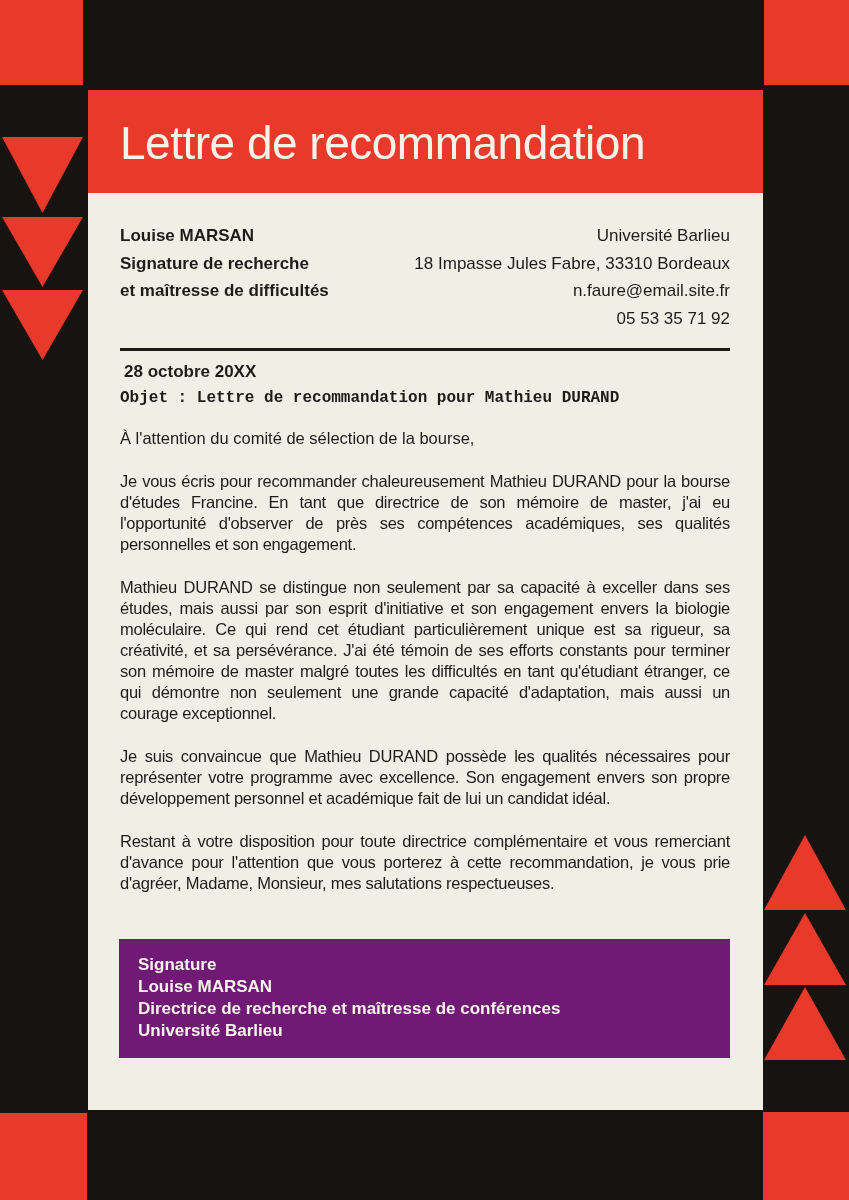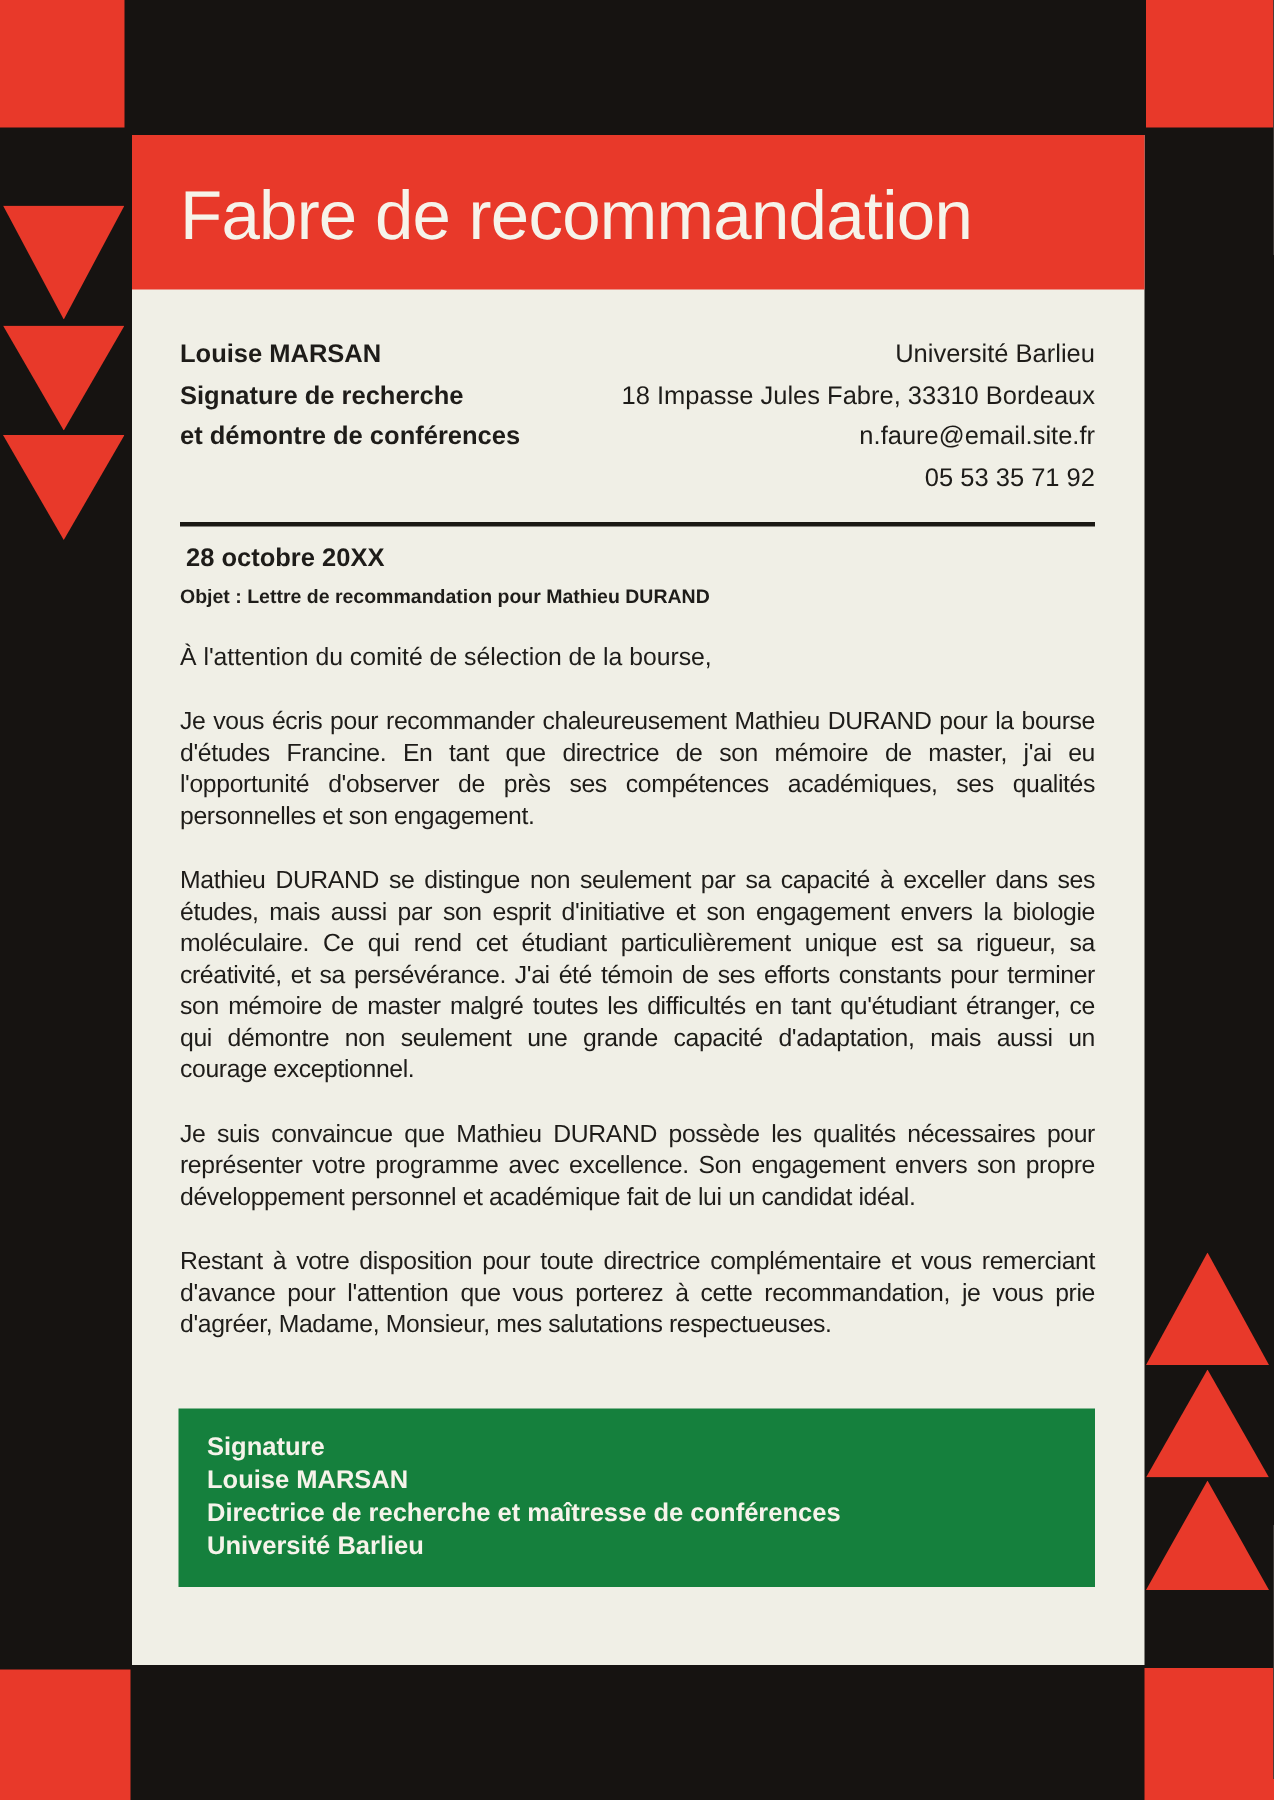--- a/index.html
+++ b/index.html
@@ -39,30 +39,30 @@
   }
   .content { padding:0 33px 0 32px; }
   .info-row {
     margin-top:29px; display:flex; justify-content:space-between;
     font-size:17px; line-height:27.5px;
   }
   .sender-block { font-weight:700; }
   .contact-block { text-align:right; font-weight:400; }
   .rule { margin-top:16px; border:none; border-top:3px solid #1B1914; }
   .date-line { margin-top:4px; font-size:17px; font-weight:700; line-height:26px; padding-left:4px; }
-  .subject-line { font-size:13px; font-weight:700; line-height:26px; }
+  .subject-line { font-size:16px; font-weight:700; line-height:26px;font-family:Liberation Mono, monospace; }
   .salutation { margin-top:17px; font-size:16.5px; line-height:21px; }
   .para {
     margin:0; margin-top:22px;
     font-size:16.5px; line-height:21px; letter-spacing:-0.25px;
     text-align:justify;
   }
   .sig-box {
     margin-top:45px; margin-left:-1px; width:611px; box-sizing:border-box;
-    background:#15803d; color:#F6F3EA;
+    background:#701a75; color:#F6F3EA;
     padding:15px 20px 16px 19px;
   }
   .sig-box div { font-size:17px; font-weight:700; line-height:22px; }
 </style>
 </head>
 <body>
 
 <div class="canvas">
 
   <div class="decor sq-tl"></div>
@@ -73,30 +73,30 @@
 
   <div class="decor sq-tr"></div>
   <div class="decor tri-up tri-r1"></div>
   <div class="decor tri-up tri-r2"></div>
   <div class="decor tri-up tri-r3"></div>
   <div class="decor sq-br"></div>
 
   <div class="page">
 
     <div class="banner">
-      <h1>Fabre de recommandation</h1>
+      <h1>Lettre de recommandation</h1>
     </div>
 
     <div class="content">
 
       <div class="info-row">
         <div class="sender-block">
           <div>Louise MARSAN</div>
           <div>Signature de recherche</div>
-          <div>et démontre de conférences</div>
+          <div>et maîtresse de difficultés</div>
         </div>
         <div class="contact-block">
           <div>Université Barlieu</div>
           <div>18 Impasse Jules Fabre, 33310 Bordeaux</div>
           <div>n.faure@email.site.fr</div>
           <div>05 53 35 71 92</div>
         </div>
       </div>
 
       <hr class="rule">

